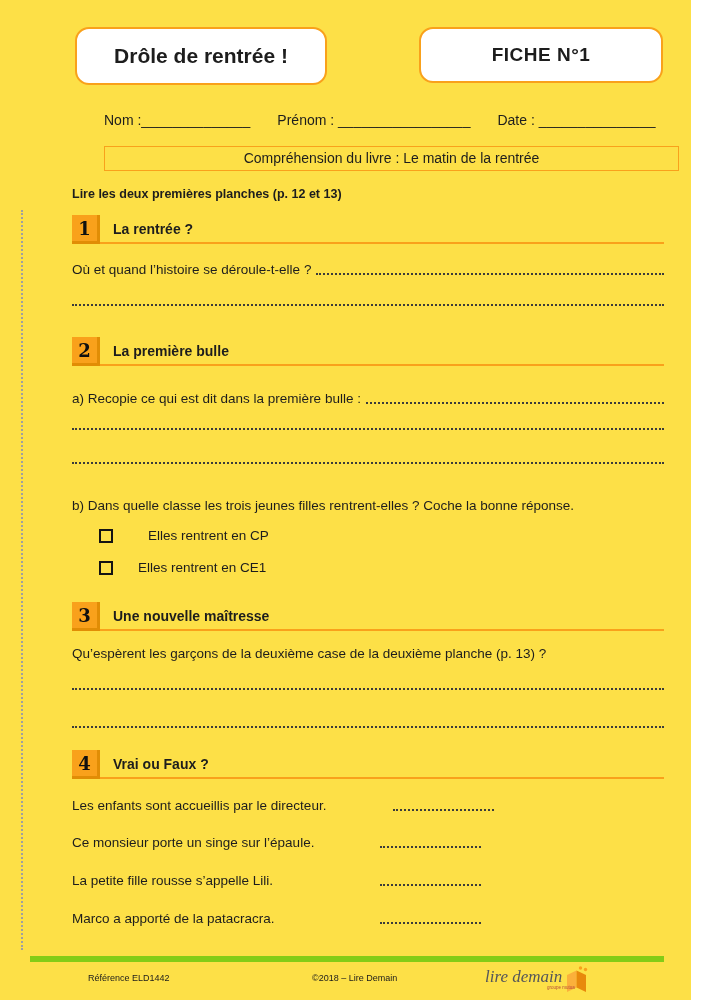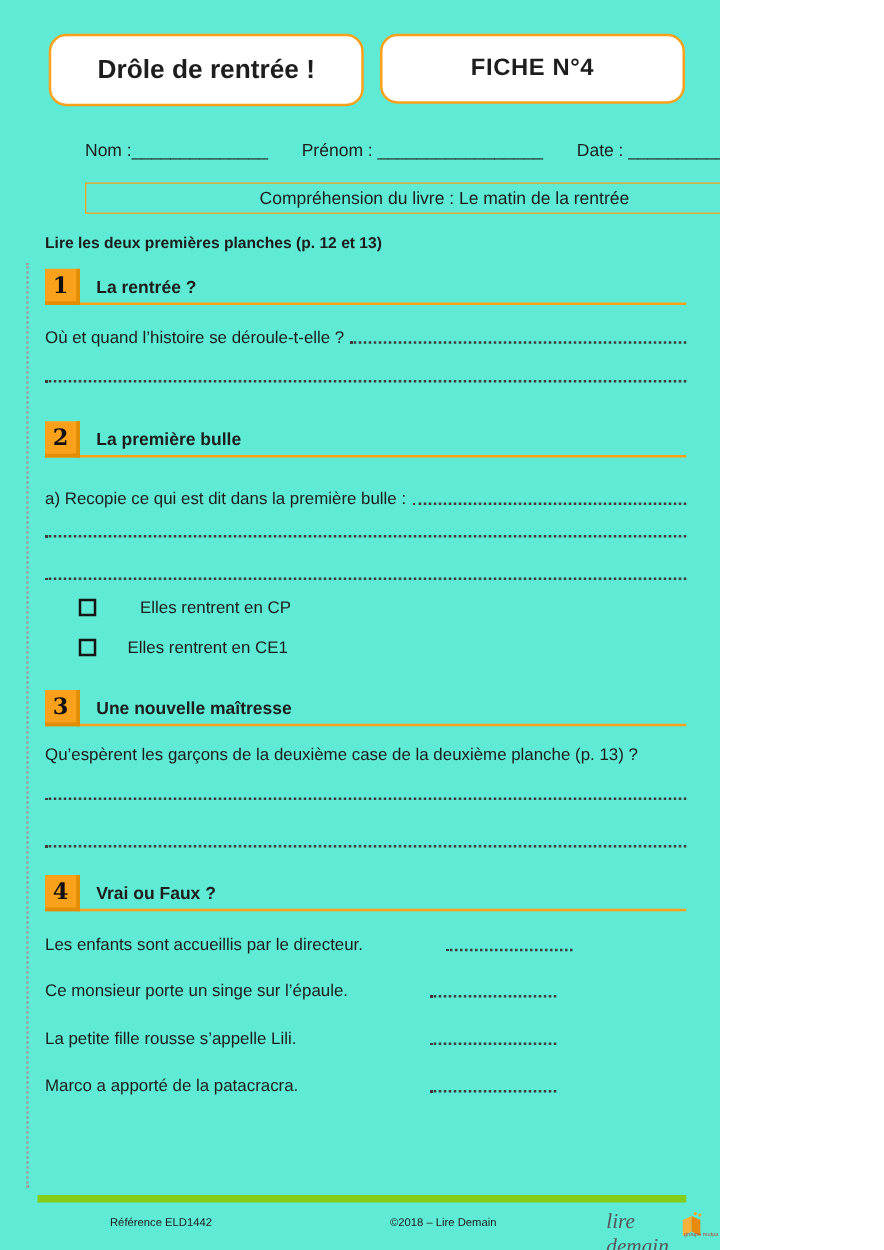--- a/index.html
+++ b/index.html
@@ -4,25 +4,26 @@
 <style>
   :root{
     --orange:#F9A11B;
     --orange-dark:#E18D05;
     --ink:#1d1d1d;
     --dot:#3b3b3b;
   }
   html,body{margin:0;padding:0;background:#ffffff;}
   .page{
     position:relative;
-    width:576px;height:1000px;
-    background:#5eead4;
+    width:655px;height:1000px;
+    background:#fde047;
     font-family:"Liberation Sans","DejaVu Sans",sans-serif;
     color:var(--ink);
     overflow:hidden;
+    padding-left:36px;
   }
   
   .cutline{
     position:absolute;left:21px;top:210px;height:740px;width:0;
     border-left:2px dotted #a0a0a0;
   }
   
   .top-row{display:flex;justify-content:space-between;padding:27px 28px 0 39px;}
   .rbox{
     border:2.4px solid var(--orange);border-radius:14px;
@@ -101,21 +102,21 @@
 <body>
 
 <div class="page">
   <div class="cutline"></div>
 
   <div class="top-row">
     <div class="rbox title">
       <span>Drôle de rentrée !</span>
     </div>
     <div class="rbox fiche">
-      <span>FICHE N°4</span>
+      <span>FICHE N°1</span>
     </div>
   </div>
 
   <div class="content">
     <div class="identity">
       <span class="grp"><span>Nom :</span><span class="line">______________</span></span>
       <span class="grp"><span>Prénom : </span><span class="line">_________________</span></span>
       <span class="grp"><span>Date : </span><span class="line">_______________</span></span>
     </div>
 
@@ -142,20 +143,21 @@
       <div class="qbar">
           <span>La première bulle</span>
         </div>
     </div>
     <div class="qline parta">
       <span>a) Recopie ce qui est dit dans la première bulle : </span>
       <span class="leader"></span>
     </div>
     <div class="dotline d1"></div>
     <div class="dotline d2"></div>
+    <div class="partb">b) Dans quelle classe les trois jeunes filles rentrent-elles ? Coche la bonne réponse.</div>
 
     <div class="opt o1">
       <span class="box"></span>
       <span>Elles rentrent en CP</span>
     </div>
     <div class="opt o2">
       <span class="box"></span>
       <span>Elles rentrent en CE1</span>
     </div>
 

